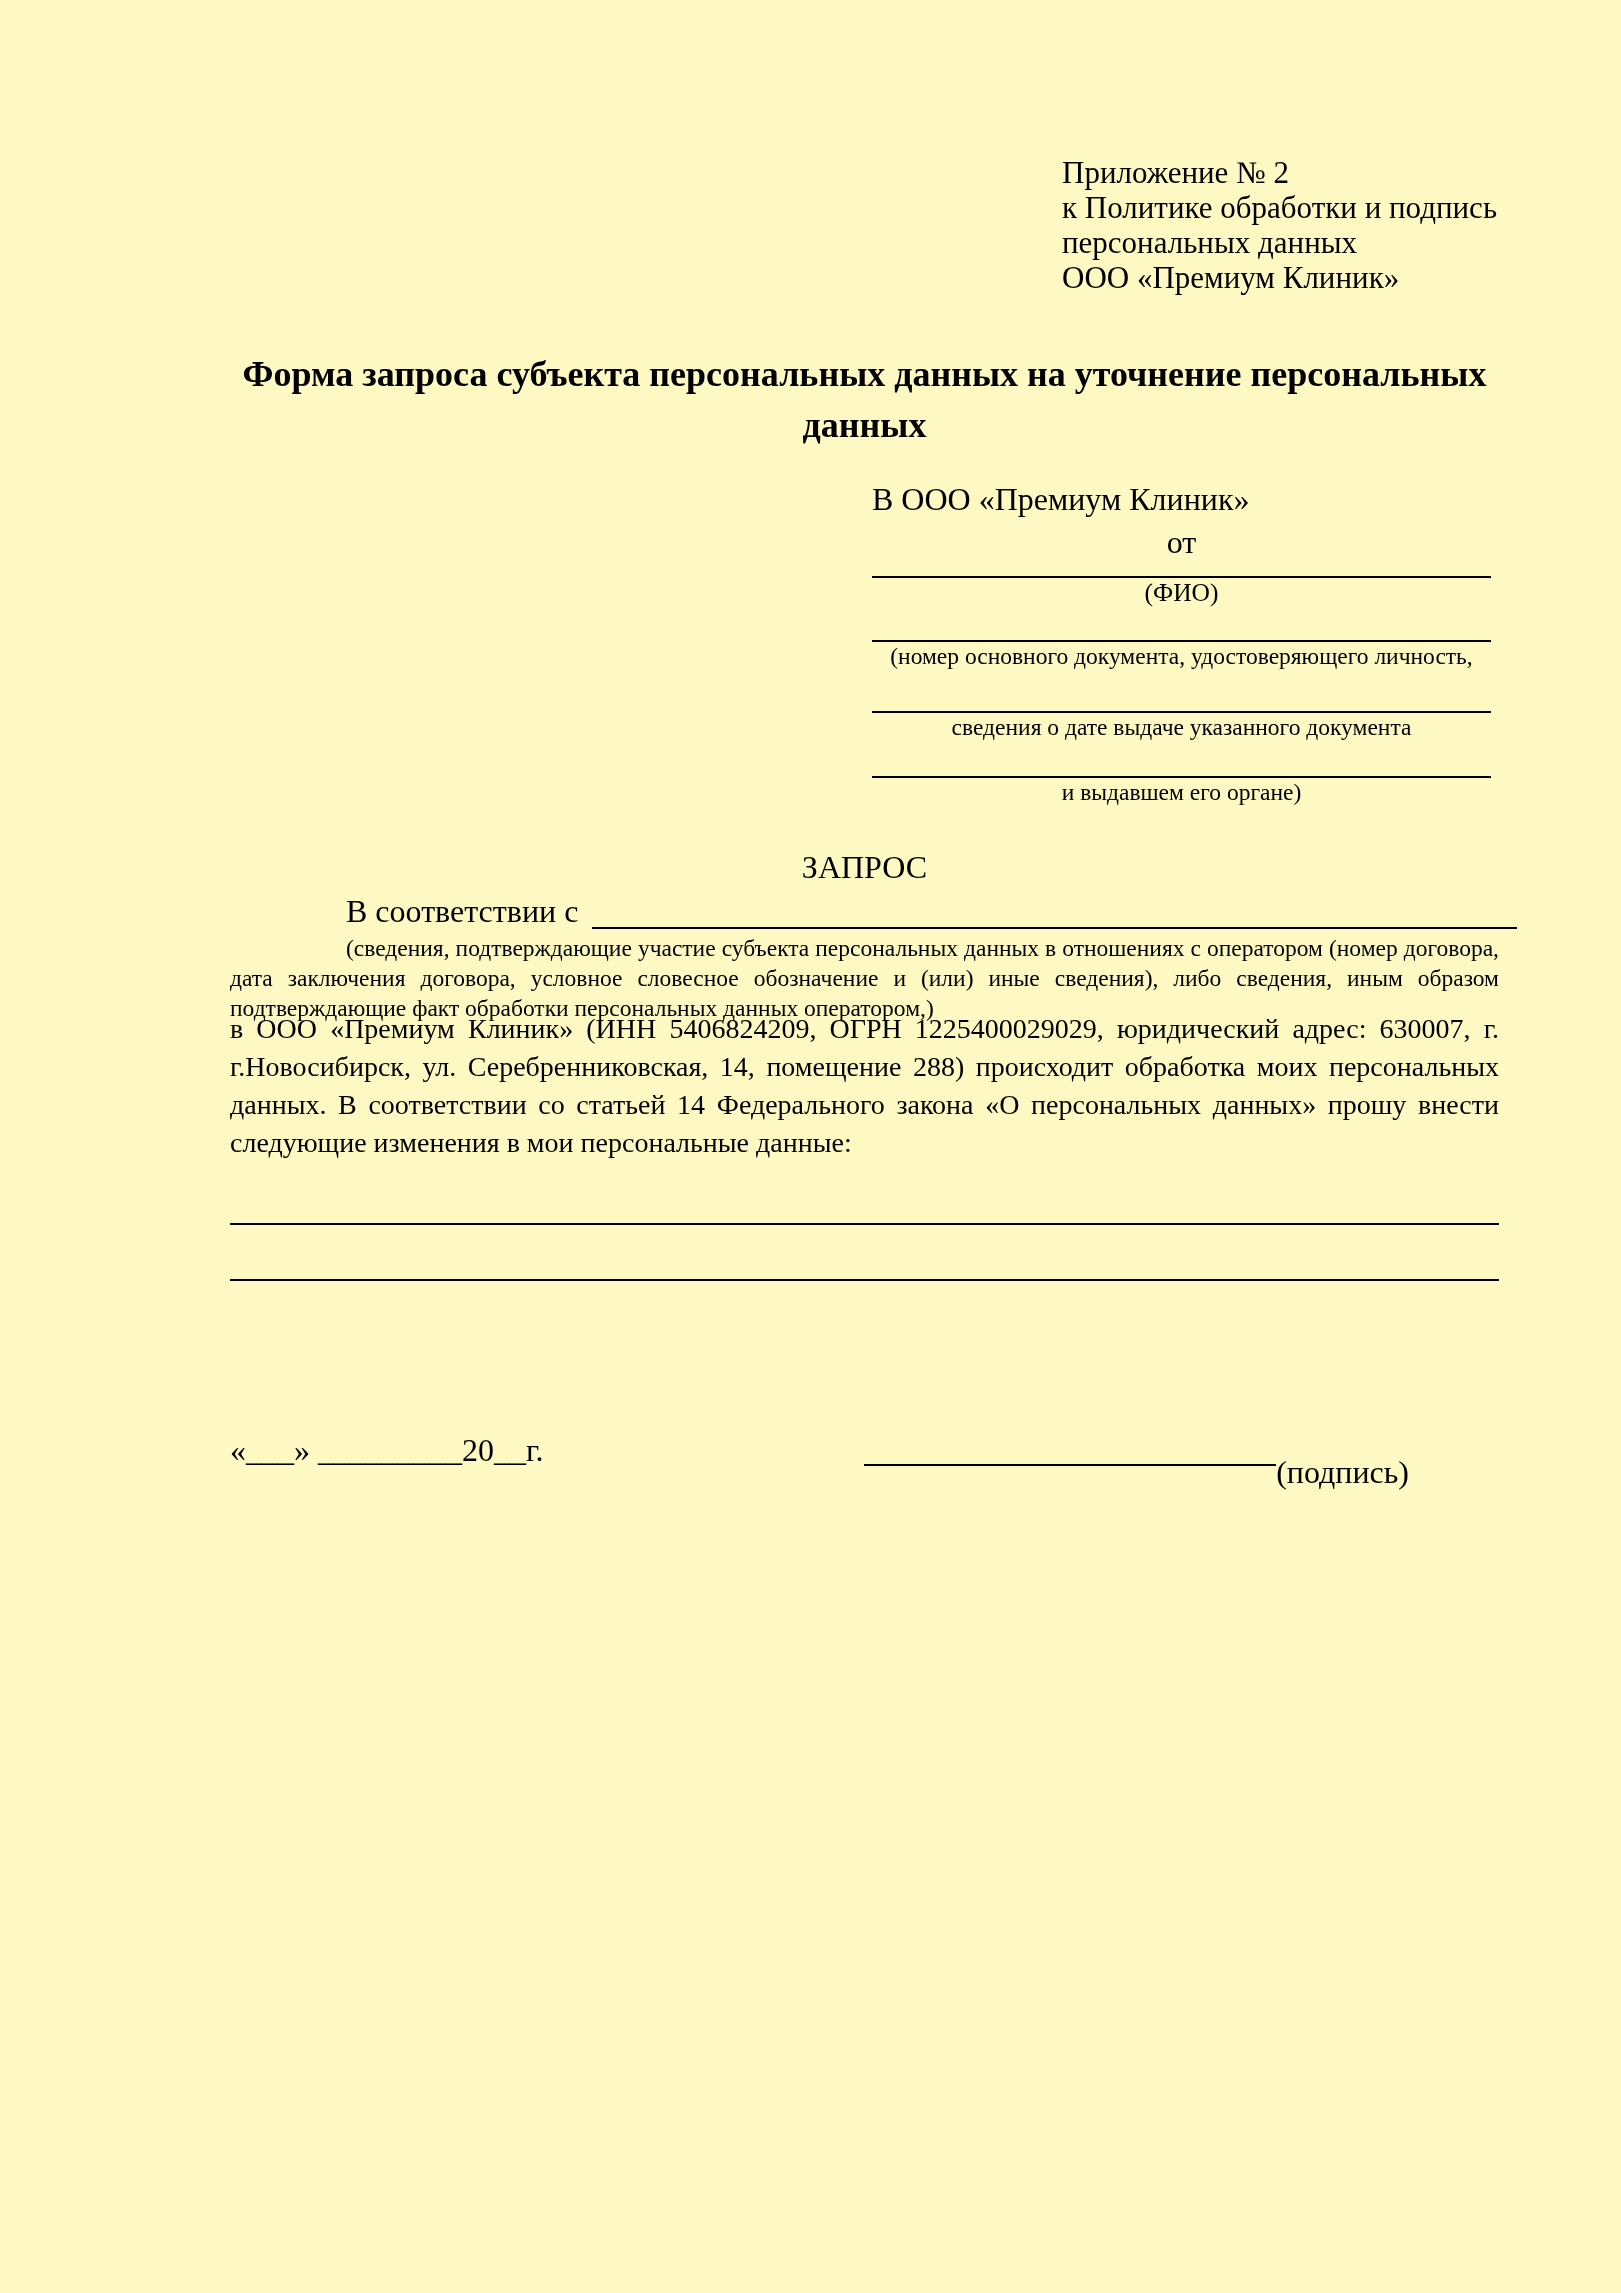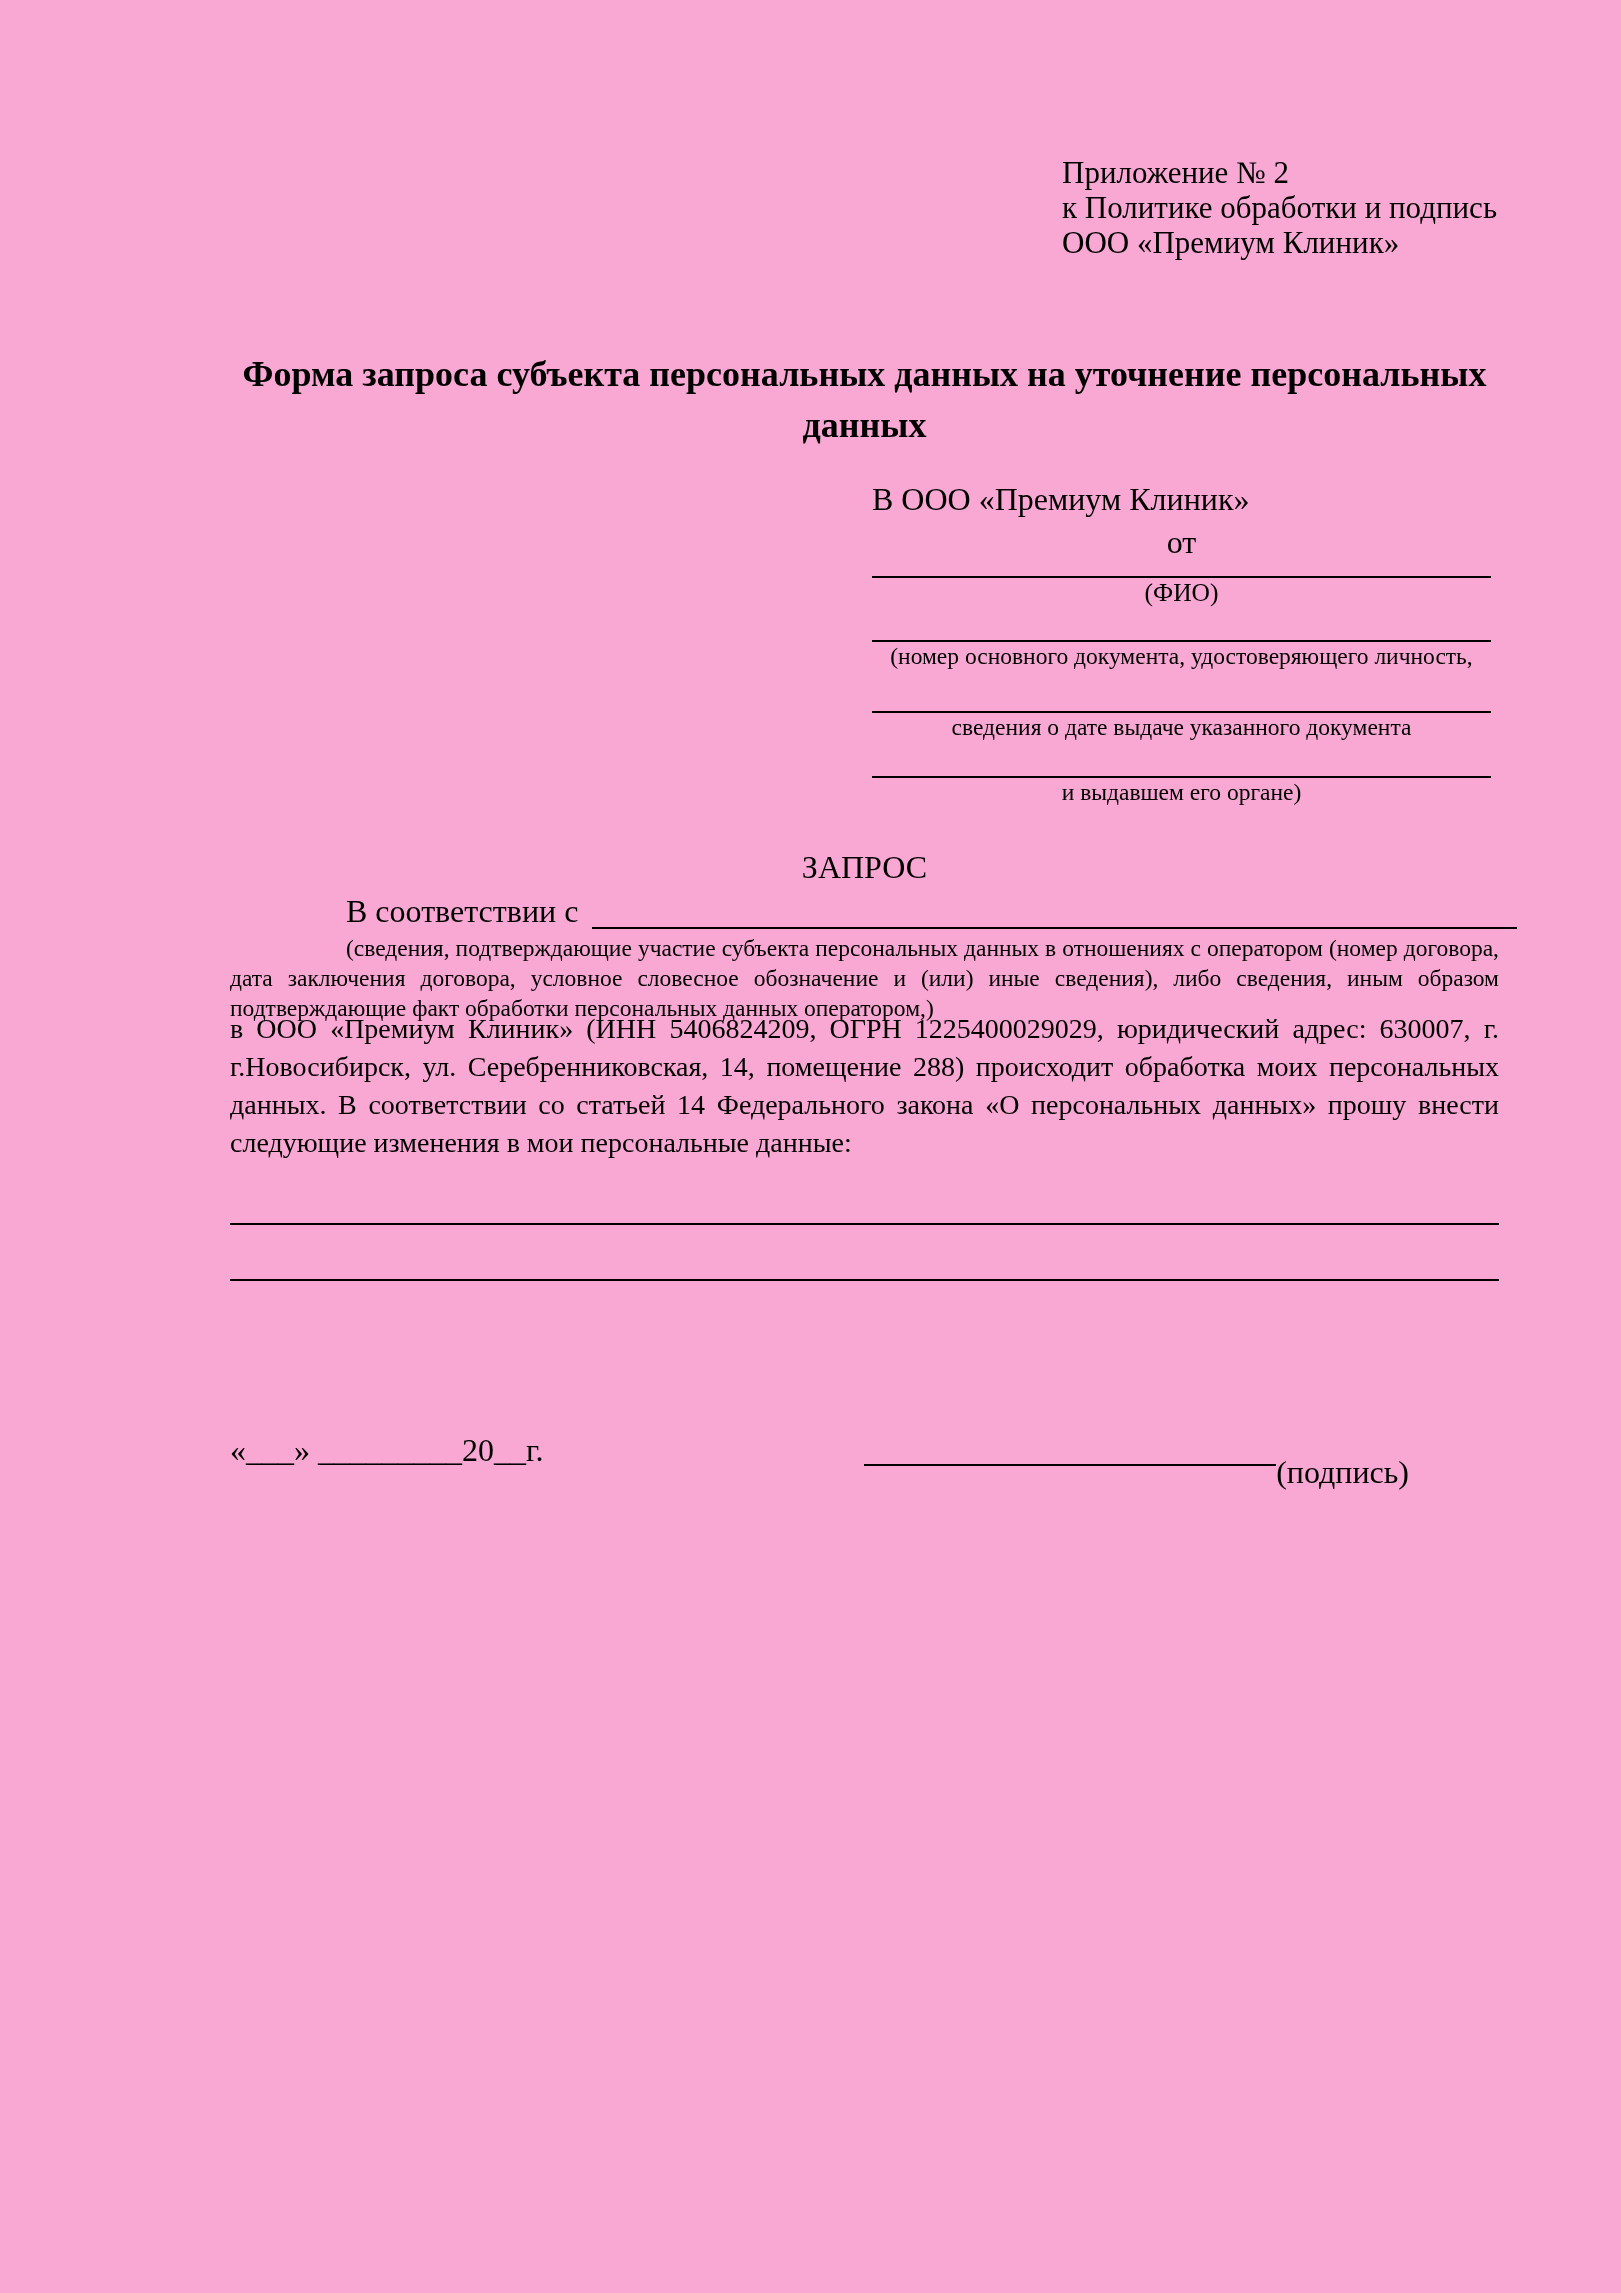--- a/index.html
+++ b/index.html
@@ -4,21 +4,21 @@
 <style>
   html, body {
     margin: 0;
     padding: 0;
     background: #ffffff;
   }
   .page {
     position: relative;
     width: 1621px;
     height: 2294px;
-    background: #f9a8d4;
+    background: #fef9c3;
     color: #000000;
     font-family: "Liberation Serif", "DejaVu Serif", serif;
     overflow: hidden;
   }
   
   .appendix {
     position: absolute;
     left: 1062px;
     top: 155px;
     width: 461px;
@@ -176,20 +176,21 @@
   .sig-caption { white-space: nowrap; margin-top: 22px; }
 </style>
 </head>
 <body>
 
 <div class="page">
 
   <div class="appendix">
     <div>Приложение № 2</div>
     <div>к Политике обработки и подпись</div>
+    <div>персональных данных</div>
     <div>ООО «Премиум Клиник»</div>
   </div>
 
   <div class="doc-title">Форма запроса субъекта персональных данных на уточнение персональных данных</div>
 
   <div class="addressee">
     <div class="addr-to">В ООО «Премиум Клиник»</div>
     <div class="addr-from">от</div>
     <div class="rule addr-rule-1"></div>
     <div class="addr-caption fio">(ФИО)</div>

